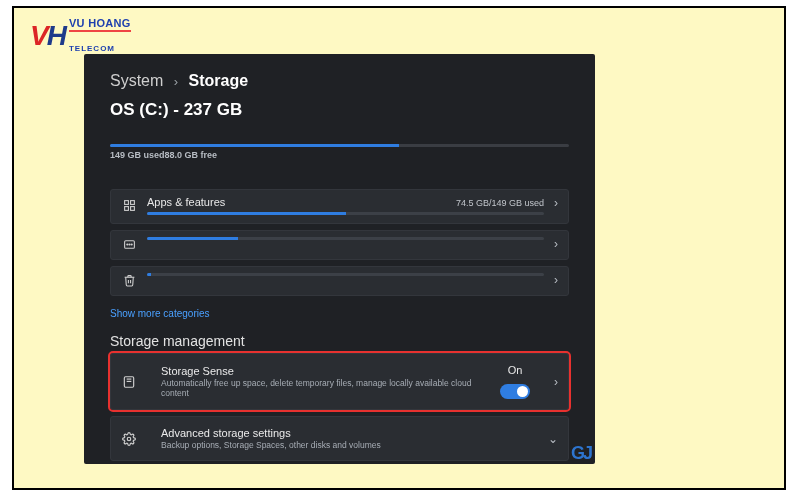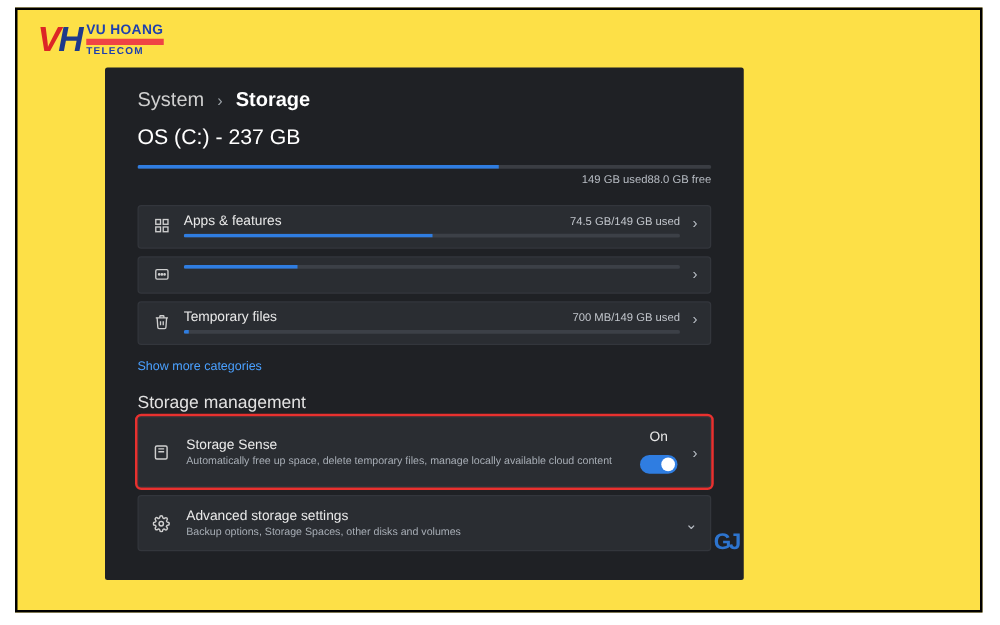--- a/index.html
+++ b/index.html
@@ -11,21 +11,21 @@
     overflow: hidden;
     position: relative;
   }
   .outer-frame {
     position: absolute;
     left: 12px;
     top: 6px;
     width: 774px;
     height: 484px;
     border: 2px solid #000;
-    background: #fde047;
+    background: #fef9c3;
   }
   .vh-logo {
     position: absolute;
     left: 16px;
     top: 10px;
     display: flex;
     align-items: center;
     gap: 4px;
   }
   .vh-mark {
@@ -36,21 +36,21 @@
     line-height: 1;
   }
   .vh-mark .v { color: #dc2626; }
   .vh-mark .h { color: #1e3a8a; }
   .vh-text {
     display: flex;
     flex-direction: column;
     line-height: 1;
   }
   .vh-text .l1 { font-size: 11px; font-weight: 800; color: #1e40af; letter-spacing: 0.3px; }
-  .vh-text .l2 { font-size: 8px;  font-weight: 700; color: #1e40af; letter-spacing: 1px; border-top:5px solid #ef4444; margin-top:1px; padding-top:1px;}
+  .vh-text .l2 { font-size: 8px;  font-weight: 700; color: #1e40af; letter-spacing: 1px; border-top:2px solid #ef4444; margin-top:1px; padding-top:13px;}
   .settings-window {
     position: absolute;
     left: 70px;
     top: 46px;
     width: 511px;
     height: 410px;
     background: #1f2125;
     color: #e7e7e7;
     padding: 18px 26px 12px 26px;
     border-radius: 2px;
@@ -58,42 +58,43 @@
   .breadcrumb {
     font-size: 16px;
     font-weight: 400;
     color: #cfcfcf;
     margin-bottom: 10px;
   }
   .breadcrumb .sep { color: #9aa0a6; margin: 0 6px; font-size: 13px;}
   .breadcrumb .current { font-weight: 600; color: #fff; }
   .drive-title {
     font-size: 17px;
-    font-weight: 400;
+    font-weight: 700;
     color: #fff;
-    margin-bottom: 12px;
+    margin-bottom: 24px;
   }
   .total-bar {
     width: 100%;
     height: 3px;
     background: #3a3d43;
     border-radius: 2px;
     overflow: hidden;
     margin-bottom: 3px;
   }
   .total-bar .fill {
     height: 100%;
     background: #2f7de1;
   }
   .drive-sub {
     display: flex;
-    justify-content: flex-end;
+    justify-content: flex-start;
     font-size: 9px;
     color: #b7bcc3;
-    margin-bottom: 16px;
+    margin-bottom: 29px;
+    font-weight: bold;
   }
   .cat-row {
     background: #2a2d32;
     border: 1px solid #33363c;
     border-radius: 3px;
     padding: 6px 10px 8px 10px;
     margin-bottom: 6px;
     display: flex;
     gap: 10px;
     position: relative;
@@ -141,21 +142,21 @@
     margin-bottom: 4px;
   }
   .mgmt-row {
     background: #2a2d32;
     border: 1px solid #33363c;
     border-radius: 3px;
     padding: 10px 10px;
     margin-bottom: 6px;
     display: flex;
     align-items: center;
-    gap: 12px;
+    gap: 24px;
     position: relative;
   }
   .mgmt-row.highlight {
     outline: 2px solid #e8312f;
     outline-offset: 0;
   }
   .mgmt-body { flex:1; min-width:0; }
   .mgmt-title { font-size: 11px; color:#eaeaea; }
   .mgmt-desc  { font-size: 8.5px; color:#a7adb5; margin-top:1px; }
   .toggle-wrap { display:flex; align-items:center; gap:8px;flex-direction:column; }
@@ -165,21 +166,21 @@
     background: #2f7de1; position: relative;
   }
   .toggle .knob {
     position:absolute; right:2px; top:2px;
     width:11px; height:11px; border-radius:50%;
     background:#fff;
   }
   .corner-mark {
     position:absolute;
     right: 4px;
-    bottom: 20px;
+    bottom: 0;
     font-size: 18px;
     font-weight: 900;
     color: #2f7de1;
     letter-spacing:-2px;
     opacity:0.9;
   }
 </style>
 </head>
 <body>
 
@@ -250,24 +251,20 @@
         <div class="cat-row">
           <span class="cat-icon">
             <svg width="13" height="13" viewBox="0 0 24 24" fill="none" stroke="#cfcfcf" stroke-width="2">
               <polyline points="3 6 5 6 21 6"></polyline>
               <path d="M19 6l-1 14a2 2 0 0 1-2 2H8a2 2 0 0 1-2-2L5 6"></path>
               <path d="M10 11v6M14 11v6"></path>
               <path d="M9 6V4a1 1 0 0 1 1-1h4a1 1 0 0 1 1 1v2"></path>
             </svg>
           </span>
           <div class="cat-body">
-            <div class="cat-head">
-              <span class="cat-name">Temporary files</span>
-              <span class="cat-used">700 MB/149 GB used</span>
-            </div>
             <div class="cat-bar">
               <div class="fill" style="width:1%"></div>
             </div>
           </div>
           <span class="chev">›</span>
         </div>
       </div>
 
     <a class="show-more">Show more categories</a>
 

